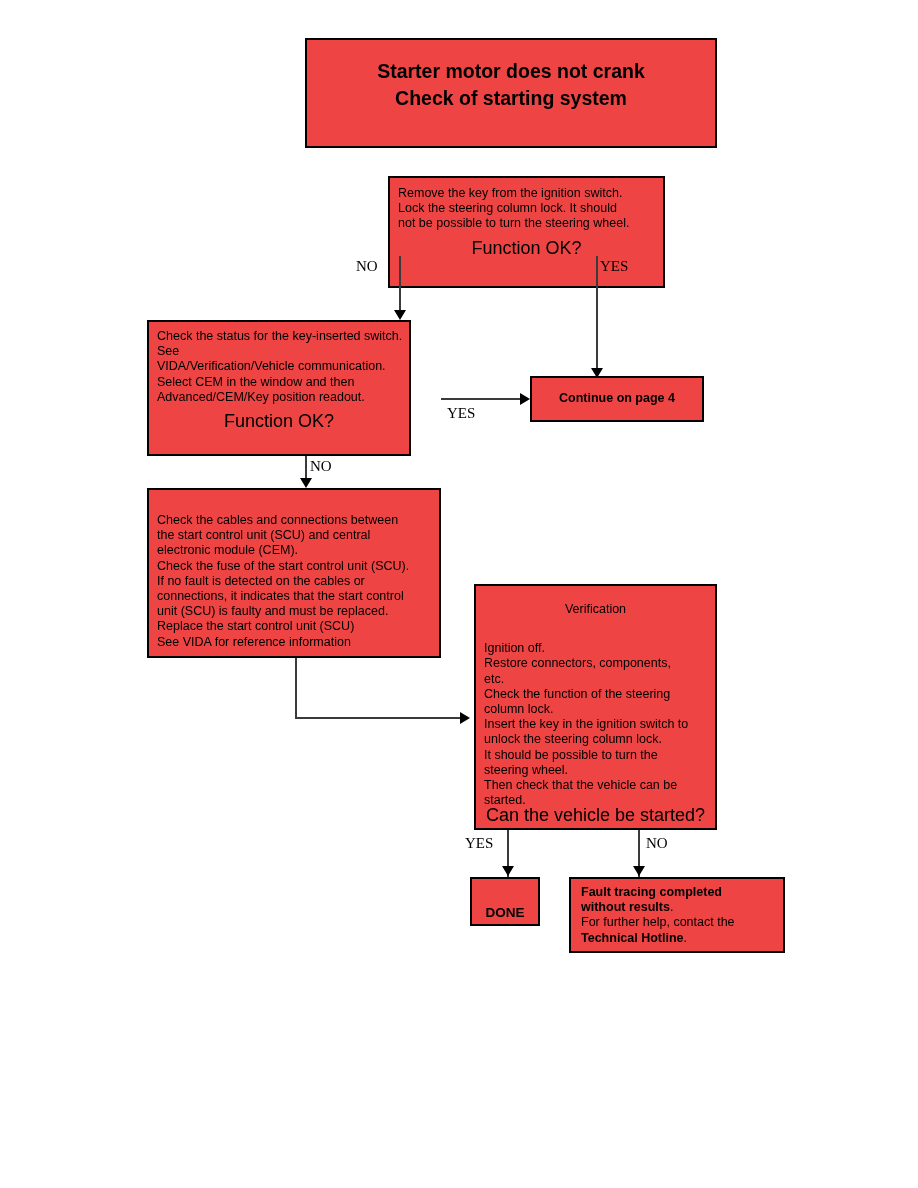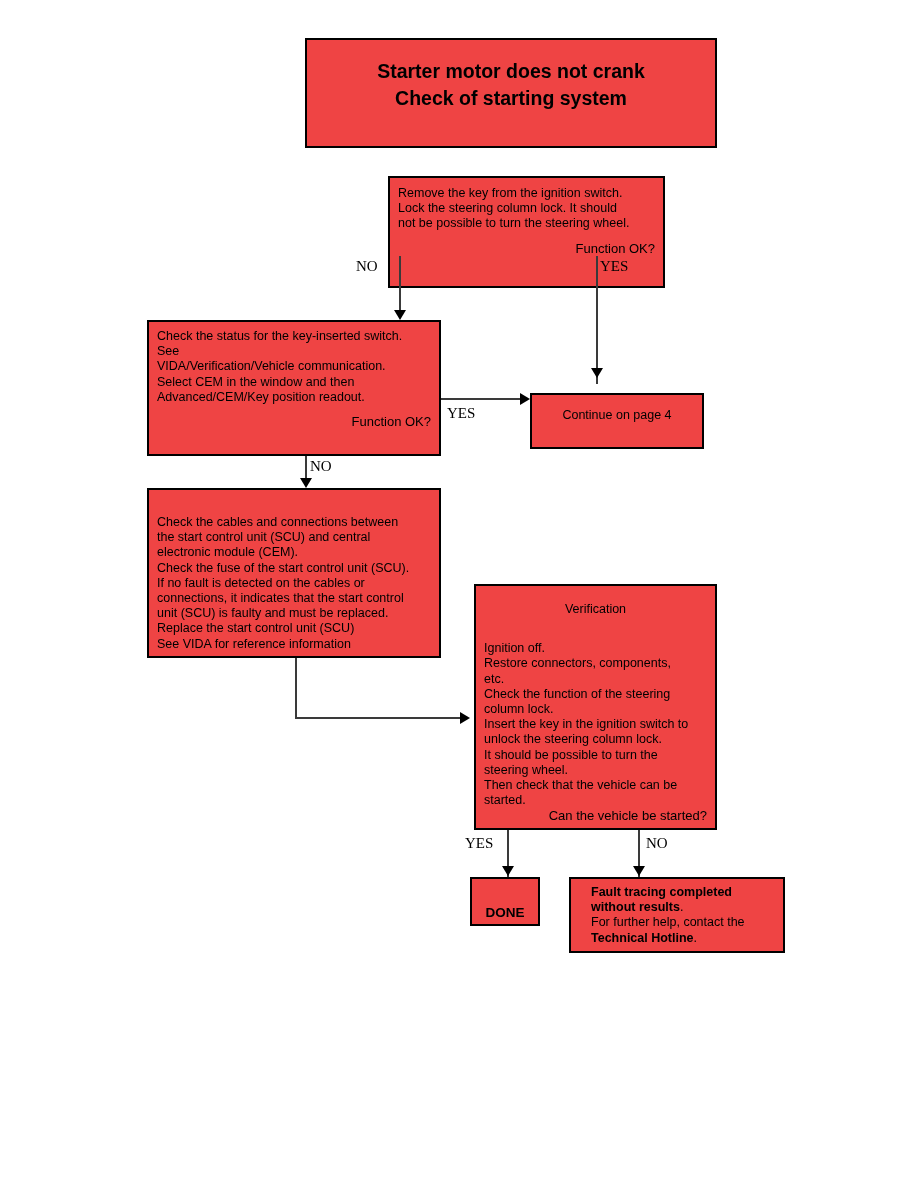--- a/index.html
+++ b/index.html
@@ -35,23 +35,23 @@
   .title-line {
     font-family: "Liberation Sans", sans-serif;
     font-weight: bold;
     font-size: 19.5px;
     text-align: center;
     white-space: pre;
     color: #000;
   }
   .q-line {
     font-family: "Liberation Sans", sans-serif;
-    font-size: 13px;
+    font-size: 18px;
     line-height: 15.2px;
-    text-align: right;
+    text-align: center;
     white-space: pre;
     color: #000;
   }
   .center-line {
     font-family: "Liberation Sans", sans-serif;
     font-size: 12.5px;
     line-height: 15.2px;
     text-align: center;
     white-space: pre;
     color: #000;
@@ -118,47 +118,47 @@
   </div>
 
   <div class="conn vline" style="left:399px; top:256px; height:60px;"></div>
   <div class="arrow-down" style="left:394px; top:310px;"></div>
   <div class="edge-label" style="left:356px; top:259px;">NO</div>
 
   <div class="conn vline" style="left:596px; top:256px; height:128px;"></div>
   <div class="arrow-down" style="left:591px; top:368px;"></div>
   <div class="edge-label" style="left:600px; top:259px;">YES</div>
 
-  <div class="box" style="left:147px; top:320px; width:294px; height:136px;">
+  <div class="box" style="left:147px; top:320px; width:264px; height:136px;">
     <div class="box-inner" style="padding-top:7px;">
       <div class="line-sans">Check the status for the key-inserted switch.</div>
       <div class="line-sans">See</div>
       <div class="line-sans">VIDA/Verification/Vehicle communication.</div>
       <div class="line-sans">Select CEM in the window and then</div>
       <div class="line-sans">Advanced/CEM/Key position readout.</div>
       <div class="q-line" style="margin-top:9px;">Function OK?</div>
     </div>
   </div>
 
   <div class="conn hline" style="left:441px; top:398px; width:84px;"></div>
   <div class="arrow-right" style="left:520px; top:393px;"></div>
   <div class="edge-label" style="left:447px; top:406px;">YES</div>
 
-  <div class="box" style="left:530px; top:393px; width:174px; height:56px;">
+  <div class="box" style="left:530px; top:376px; width:174px; height:46px;font-weight:bold;">
     <div class="box-inner" style="padding-top:13px;">
       <div class="center-line">Continue on page 4</div>
     </div>
   </div>
 
   <div class="conn vline" style="left:305px; top:456px; height:30px;"></div>
   <div class="arrow-down" style="left:300px; top:478px;"></div>
   <div class="edge-label" style="left:310px; top:459px;">NO</div>
 
   <div class="box" style="left:147px; top:488px; width:294px; height:170px;">
-    <div class="box-inner" style="padding-top:25px;">
+    <div class="box-inner" style="padding-top:7px;margin-top:16px;">
       <div class="line-sans">Check the cables and connections between</div>
       <div class="line-sans">the start control unit (SCU) and central</div>
       <div class="line-sans">electronic module (CEM).</div>
       <div class="line-sans">Check the fuse of the start control unit (SCU).</div>
       <div class="line-sans">If no fault is detected on the cables or</div>
       <div class="line-sans">connections, it indicates that the start control</div>
       <div class="line-sans">unit (SCU) is faulty and must be replaced.</div>
       <div class="line-sans">Replace the start control unit (SCU)</div>
       <div class="line-sans">See VIDA for reference information</div>
     </div>
@@ -194,21 +194,21 @@
   <div class="arrow-down" style="left:633px; top:866px;"></div>
   <div class="edge-label" style="left:646px; top:836px;">NO</div>
 
   <div class="box" style="left:470px; top:877px; width:70px; height:49px;">
     <div class="box-inner" style="padding-top:14px;margin-top:12px;">
       <div class="done-line">DONE</div>
     </div>
   </div>
 
   <div class="box" style="left:569px; top:877px; width:216px; height:76px;">
-    <div class="box-inner" style="padding-top:6px; padding-left:20px;">
+    <div class="box-inner" style="padding-top:6px; padding-left:10px;">
       <div class="line-sans bold-seg">Fault tracing completed</div>
       <div class="line-sans"><span class="bold-seg">without results</span><span>.</span></div>
       <div class="line-sans">For further help, contact the</div>
       <div class="line-sans"><span class="bold-seg">Technical Hotline</span><span>.</span></div>
     </div>
   </div>
 
 </div>
 
 </body></html>

